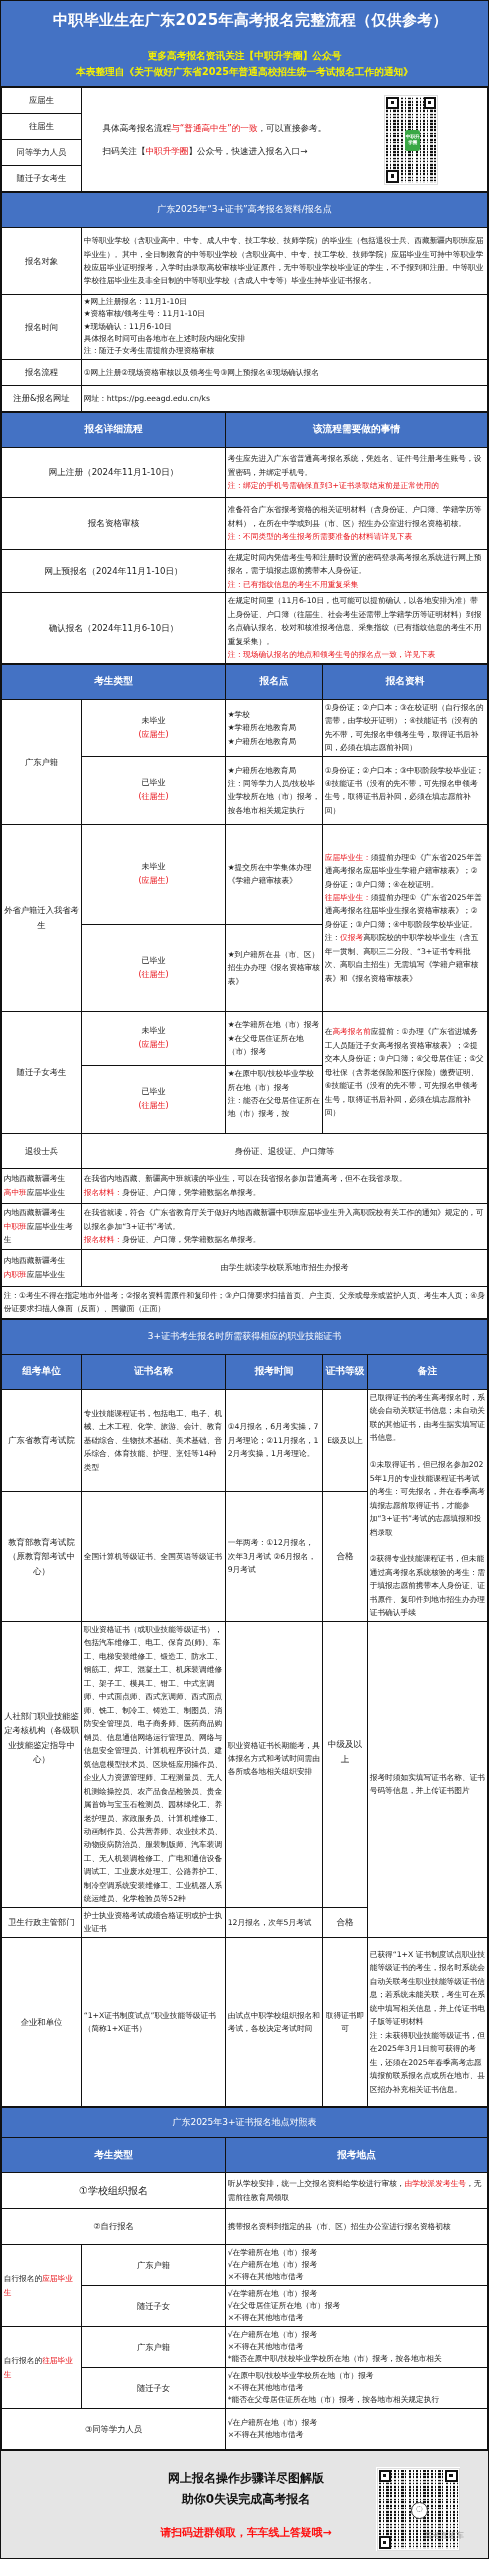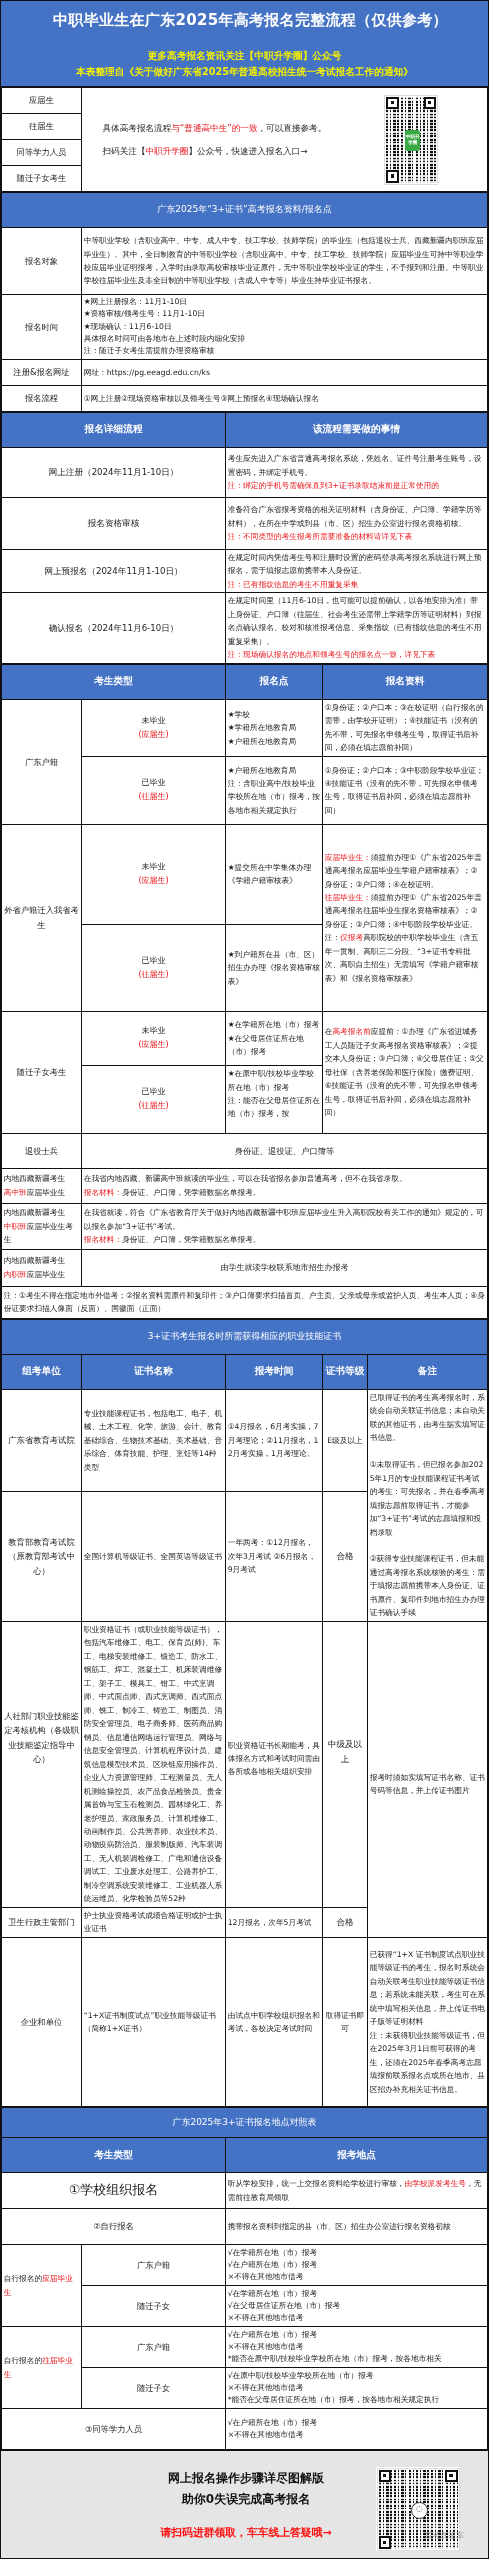--- a/index.html
+++ b/index.html
@@ -103,26 +103,26 @@
       <td class="lbl">报名时间</td>
       <td class="sm" style="line-height:1.6;">
         <div>★网上注册报名：11月1-10日</div>
         <div>★资格审核/领考生号：11月1-10日</div>
         <div>★现场确认：11月6-10日</div>
         <div>具体报名时间可由各地市在上述时段内细化安排</div>
         <div>注：随迁子女考生需提前办理资格审核</div>
       </td>
     </tr>
     <tr>
+      <td class="lbl" style="height:26px;">报名流程</td>
+      <td class="sm">①网上注册②现场资格审核以及领考生号③网上预报名④现场确认报名</td>
+    </tr>
+    <tr>
       <td class="lbl" style="height:26px;">注册&amp;报名网址</td>
       <td class="sm">网址：https://pg.eeagd.edu.cn/ks</td>
-    </tr>
-    <tr>
-      <td class="lbl" style="height:26px;">报名流程</td>
-      <td class="sm">①网上注册②现场资格审核以及领考生号③网上预报名④现场确认报名</td>
     </tr>
   </tbody>
     </table>
 
   <table>
     <colgroup>
         <col style="width:224px">
         <col>
       </colgroup>
     <tbody>
@@ -188,21 +188,21 @@
           </td>
       <td class="sm">①身份证；②户口本；③在校证明（自行报名的需带，由学校开证明）；④技能证书（没有的先不带，可先报名申领考生号，取得证书后补回，必须在填志愿前补回）</td>
     </tr>
     <tr>
       <td class="c" style="height:68px;">
             <div>已毕业</div>
             <div class="red">(往届生)</div>
           </td>
       <td class="sm">
             <div>★户籍所在地教育局</div>
-            <div>注：含职业高中/技校毕业学校所在地（市）报考，按各地市相关规定执行</div>
+            <div>注：同等学力人员/技校毕业学校所在地（市）报考，按各地市相关规定执行</div>
           </td>
       <td class="sm">①身份证；②户口本；③中职阶段学校毕业证；④技能证书（没有的先不带，可先报名申领考生号，取得证书后补回，必须在填志愿前补回）</td>
     </tr>
 
     <tr>
       <td class="lbl" rowspan="2">外省户籍迁入我省考生</td>
       <td class="c" style="height:100px;">
             <div>未毕业</div>
             <div class="red">(应届生)</div>
           </td>
@@ -341,21 +341,21 @@
       </colgroup>
     <tbody>
         <tr class="section-title blue">
           <td colspan="3" style="height:30px;">广东2025年3+证书报名地点对照表</td>
         </tr>
     <tr class="blue h-row">
       <th colspan="2">考生类型</th>
       <th>报考地点</th>
     </tr>
     <tr>
-      <td colspan="2" class="c" style="height:36px; font-size:13px;">①学校组织报名</td>
+      <td colspan="2" class="c" style="height:36px; font-size:10px;">①学校组织报名</td>
       <td class="sm"><span>听从学校安排，统一上交报名资料给学校进行审核，</span><span class="red">由学校派发考生号</span><span>，无需前往教育局领取</span></td>
     </tr>
     <tr>
       <td colspan="2" class="c" style="height:36px; font-size:8.3px;">②自行报名</td>
       <td class="sm">携带报名资料到指定的县（市、区）招生办公室进行报名资格初核</td>
     </tr>
     <tr>
       <td rowspan="2" class="sm"><span>自行报名的</span><span class="red">应届毕业生</span></td>
       <td class="c" style="height:41px; font-size:8.3px;">广东户籍</td>
       <td class="sm" style="line-height:1.6;">

